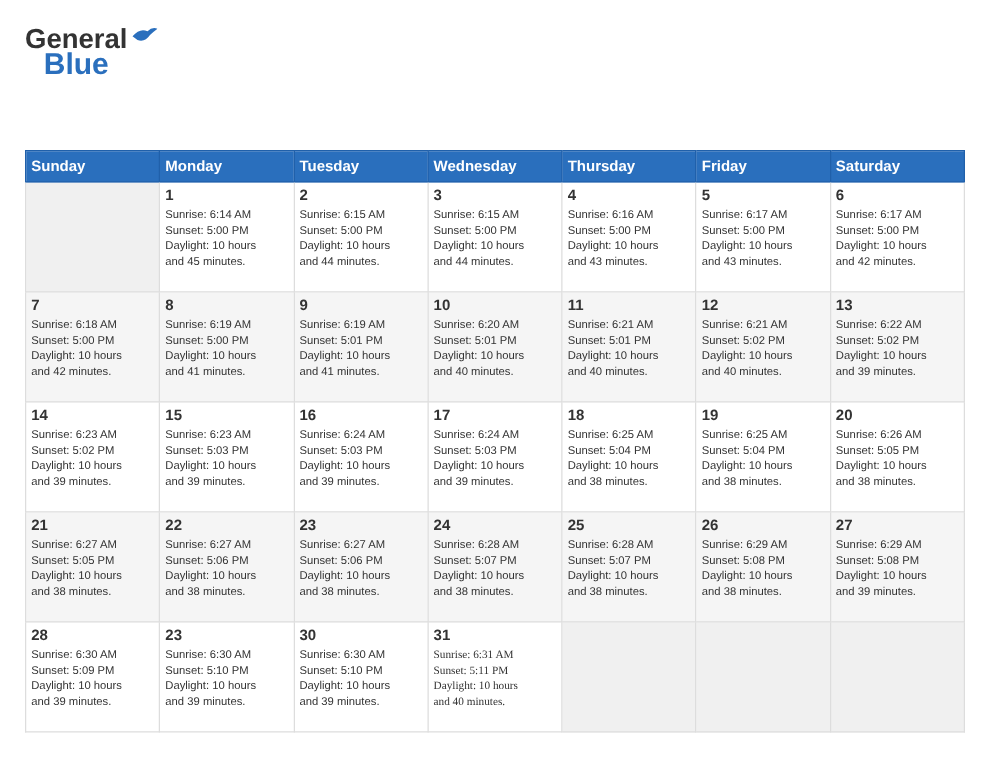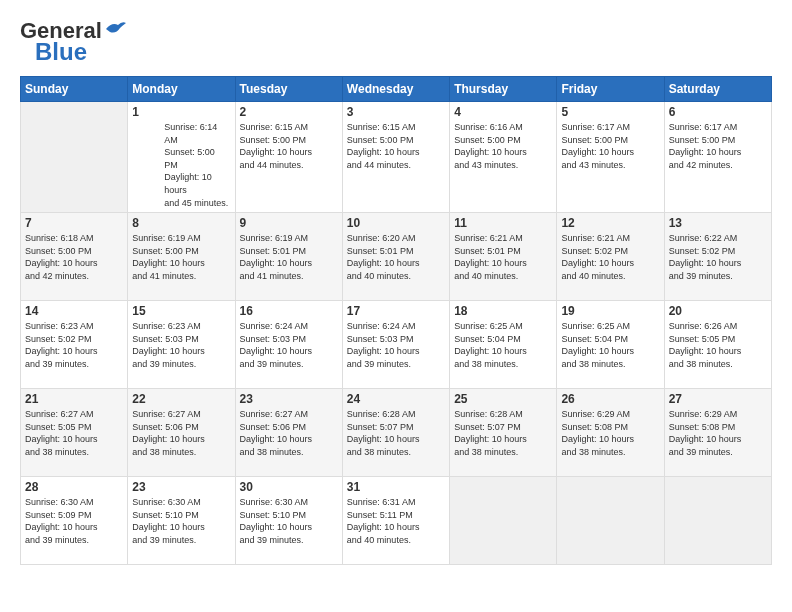--- a/index.html
+++ b/index.html
@@ -9,20 +9,21 @@
       font-family: Arial, sans-serif;
       background: #fff;
       overflow: hidden;
     }
     .page {
       width: 792px;
       height: 532px;
       padding: 18px 20px 14px 20px;
       display: flex;
       flex-direction: column;
+      gap: 44px;
     }
     .header {
       display: flex;
       justify-content: space-between;
       align-items: flex-start;
       margin-bottom: 10px;
     }
     .logo {
       display: flex;
       flex-direction: column;
@@ -121,21 +122,21 @@
           <th>Thursday</th>
           <th>Friday</th>
           <th>Saturday</th>
         </tr>
     </thead>
     <tbody id="calendar-body">
     <tr>
           <td class="empty-cell"></td>
           <td>
             <span class="day-number">1</span>
-            <div class="day-info" style="white-space: pre-line; margin-left: 32px;">Sunrise: 6:14 AM
+            <div class="day-info" style="white-space: pre-line;">Sunrise: 6:14 AM
 Sunset: 5:00 PM
 Daylight: 10 hours
 and 45 minutes.</div>
           </td>
           <td>
             <span class="day-number">2</span>
             <div class="day-info" style="white-space: pre-line;">Sunrise: 6:15 AM
 Sunset: 5:00 PM
 Daylight: 10 hours
 and 44 minutes.</div>
@@ -339,21 +340,21 @@
           </td>
           <td>
             <span class="day-number">30</span>
             <div class="day-info" style="white-space: pre-line;">Sunrise: 6:30 AM
 Sunset: 5:10 PM
 Daylight: 10 hours
 and 39 minutes.</div>
           </td>
           <td>
             <span class="day-number">31</span>
-            <div class="day-info" style="white-space: pre-line;">Sunrise: 6:31 AM
+            <div class="day-info" style="white-space: pre-line; font-family: Liberation Serif, serif;">Sunrise: 6:31 AM
 Sunset: 5:11 PM
 Daylight: 10 hours
 and 40 minutes.</div>
           </td>
           <td class="empty-cell"></td>
           <td class="empty-cell"></td>
           <td class="empty-cell"></td>
         </tr>
       </tbody>
   </table>

